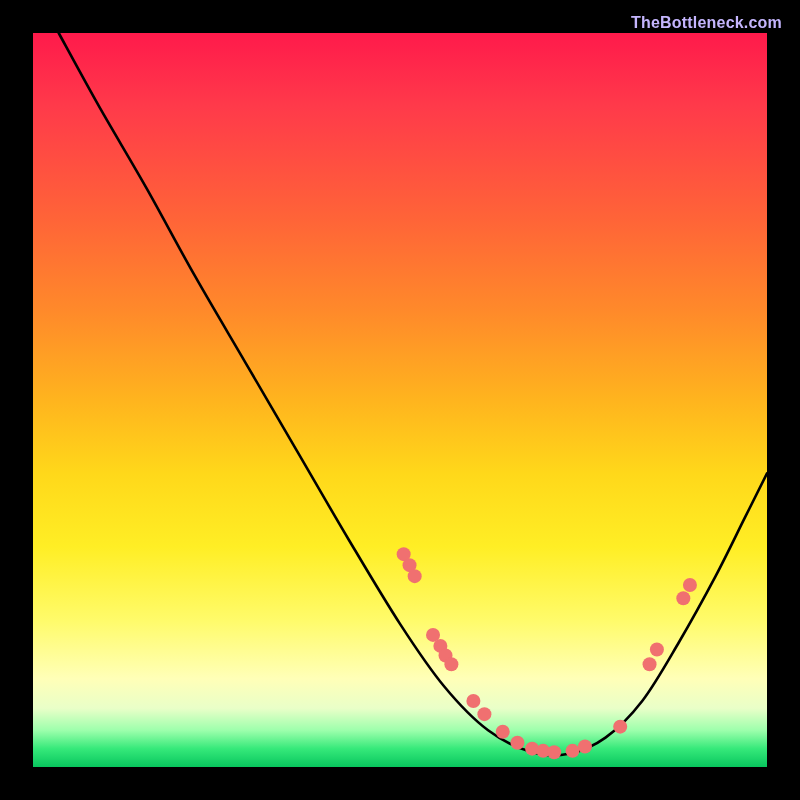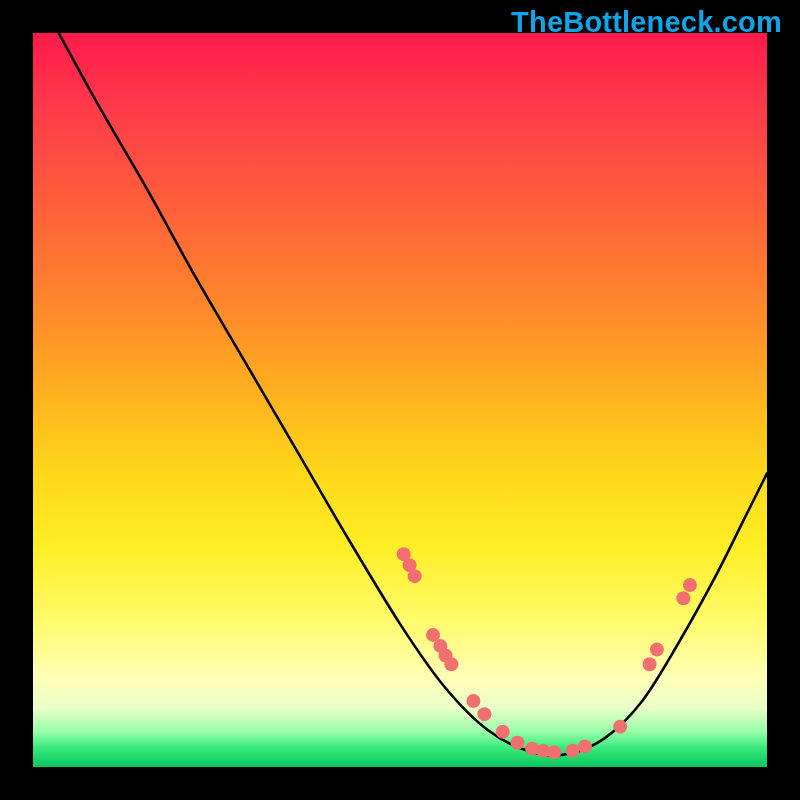--- a/index.html
+++ b/index.html
@@ -11,27 +11,27 @@
     overflow: hidden;
   }
   .container {
     position: relative;
     width: 800px;
     height: 800px;
     background: #000000;
   }
   .watermark {
     position: absolute;
-    top: 6px;
+    top: 14px;
     right: 18px;
     z-index: 10;
     font-family: Arial, Helvetica, sans-serif;
-    font-size: 29px;
+    font-size: 16px;
     font-weight: 600;
-    color: #0ea5e9;
+    color: #c4b5fd;
     letter-spacing: 0.2px;
   }
   .plot-area {
     position: absolute;
     left: 33px;
     top: 33px;
     width: 734px;
     height: 734px;
     
     background: linear-gradient(

